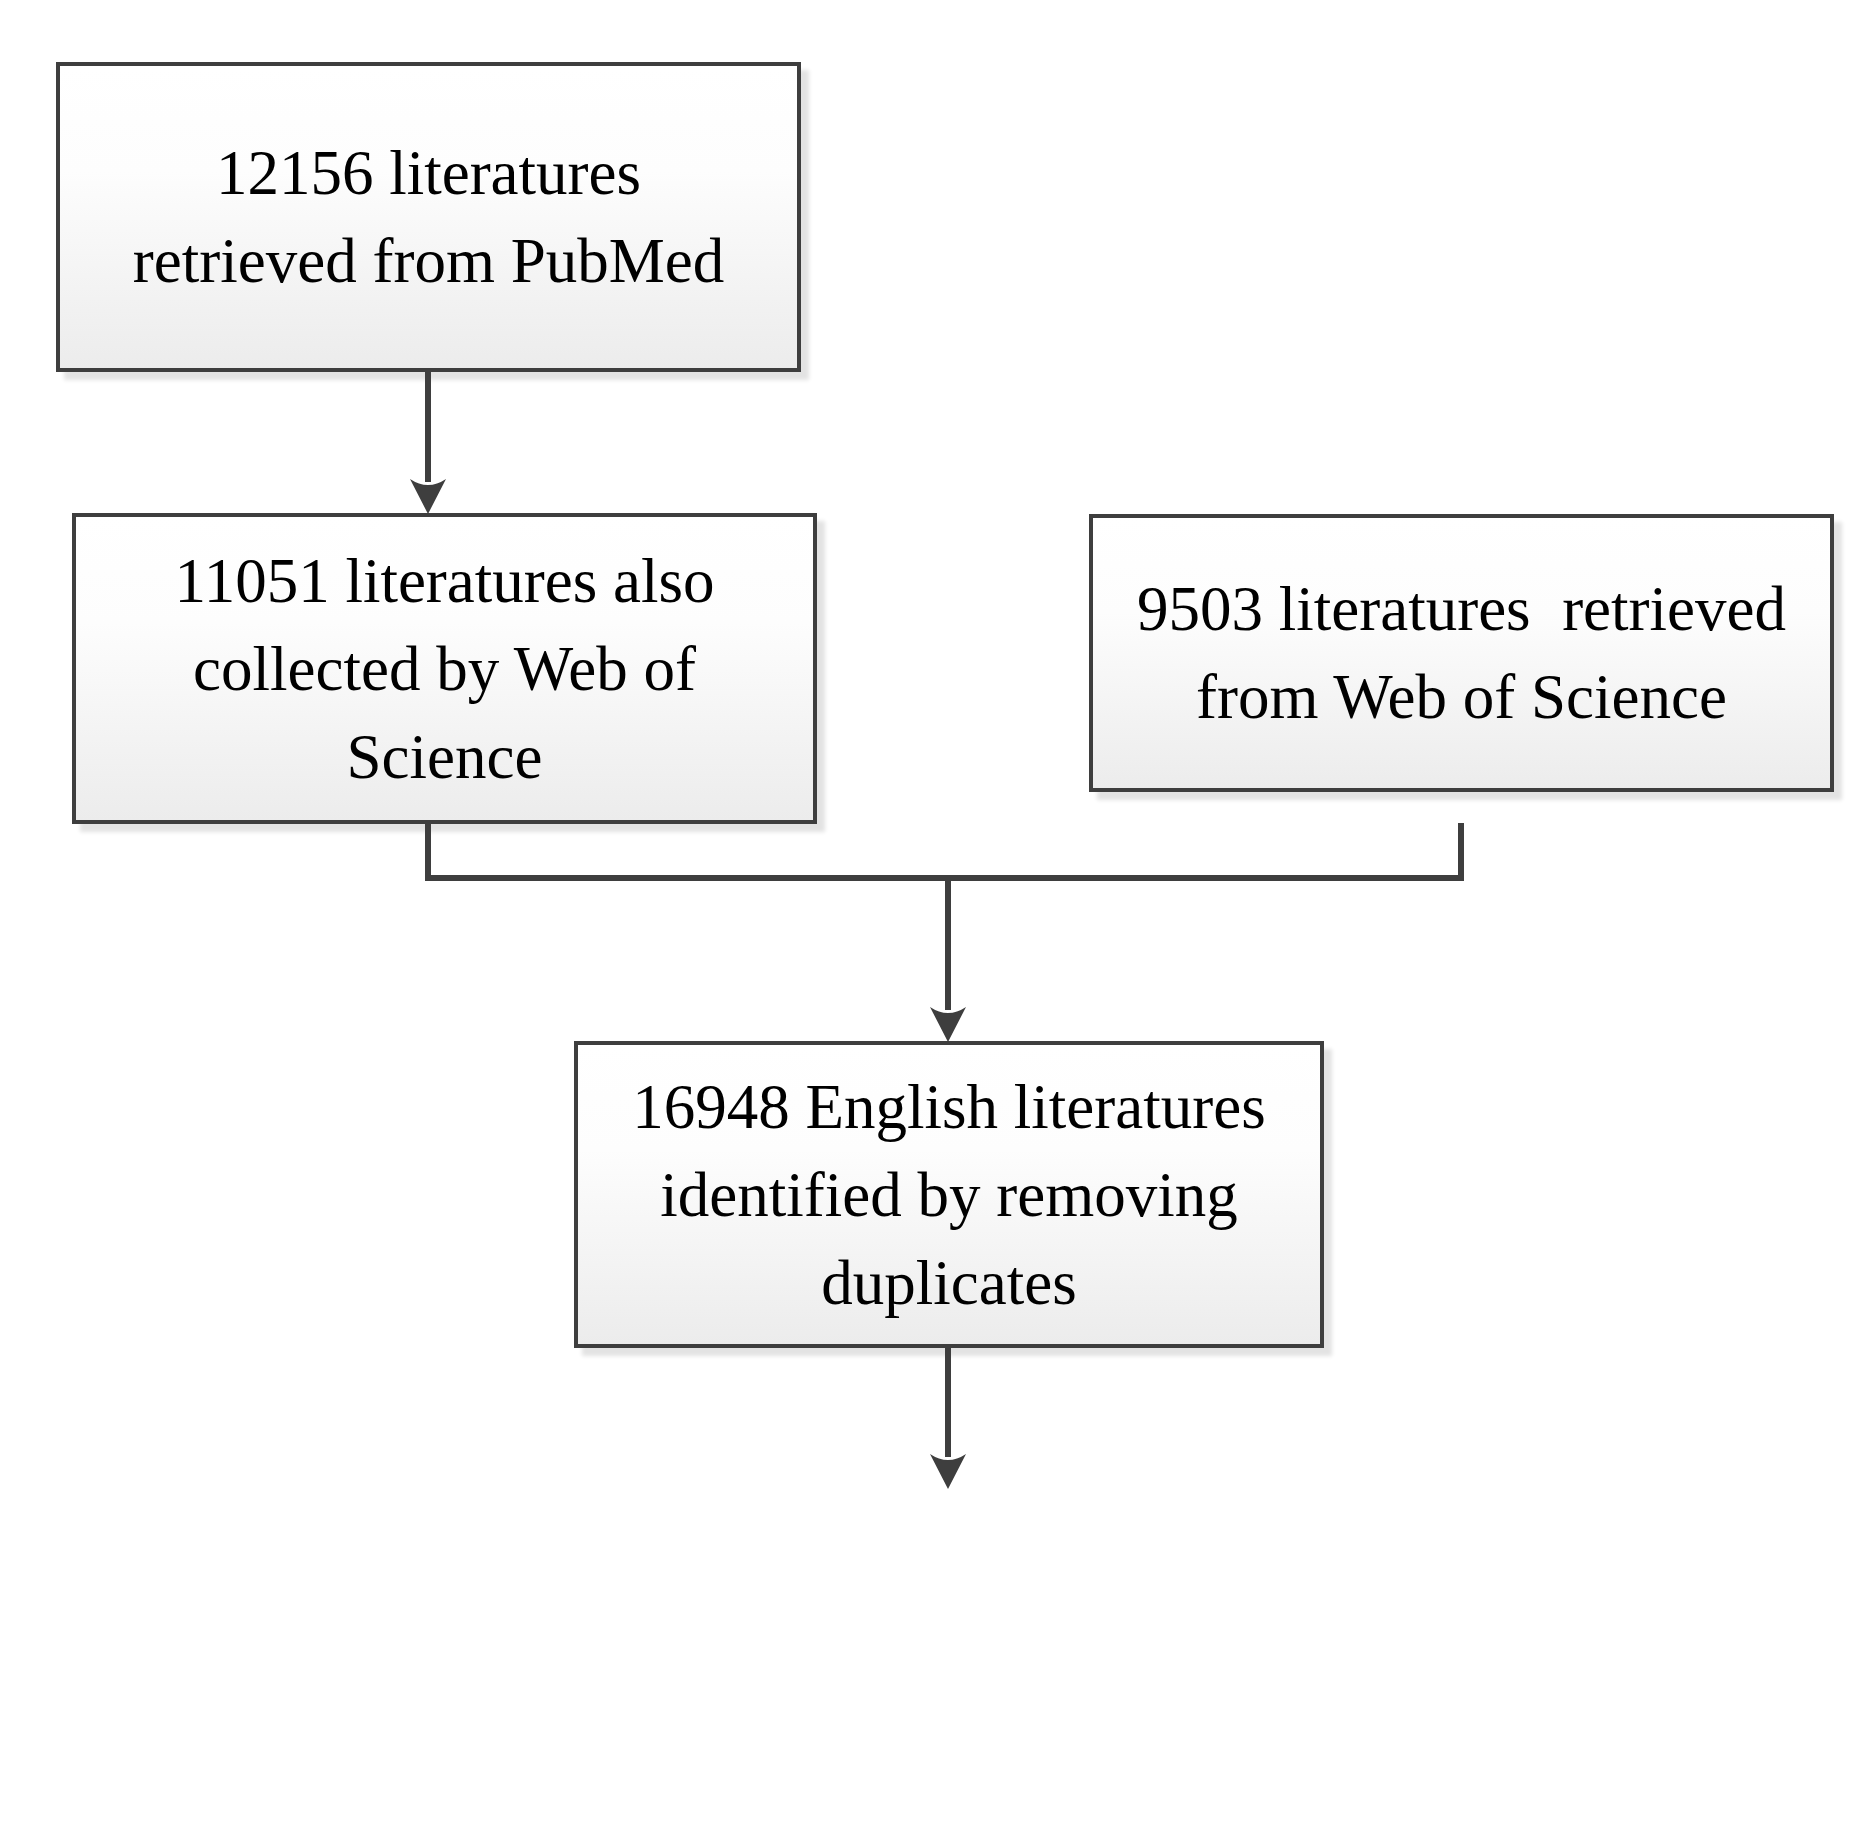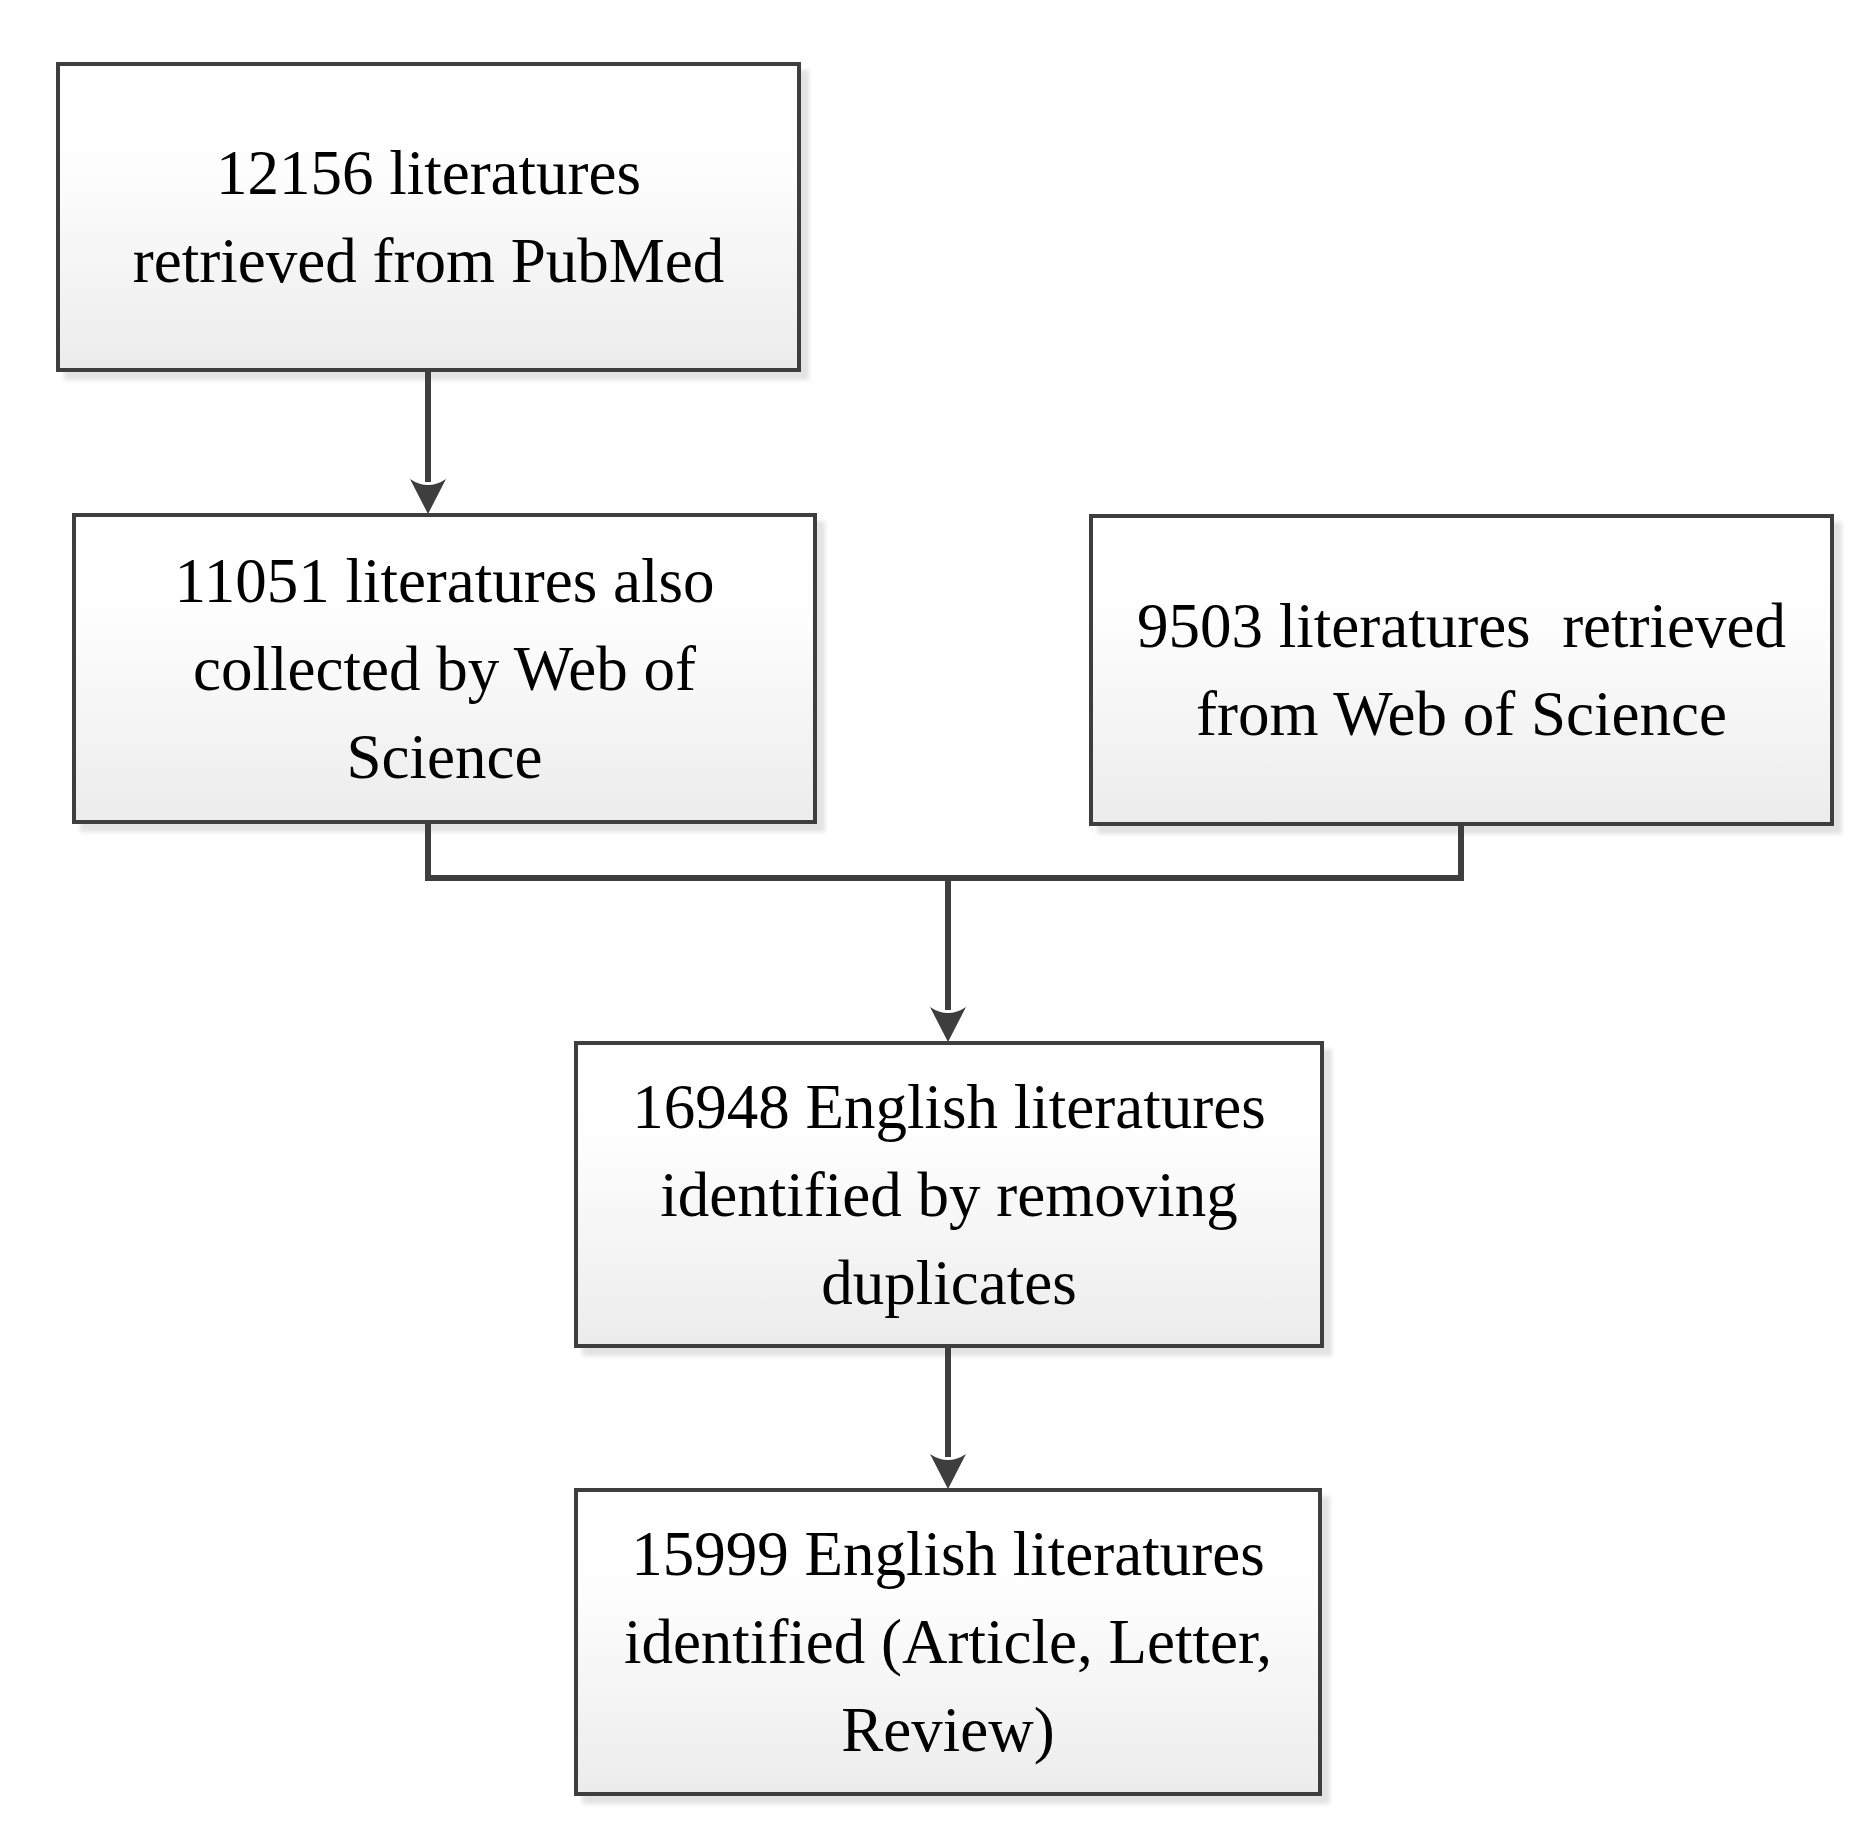--- a/index.html
+++ b/index.html
@@ -28,21 +28,21 @@
   }
   .flow-box .box-text {
     white-space: pre-wrap;
     font-size: 63px;
     line-height: 88px;
     color: #000000;
     letter-spacing: 0px;
   }
   .box-pubmed    { left: 56px;   top: 62px;   width: 745px; height: 310px; }
   .box-overlap   { left: 56px;   top: 513px;  width: 745px; height: 311px; margin-left: 16px; }
-  .box-wos       { left: 1089px; top: 514px;  width: 745px; height: 312px; }
+  .box-wos       { left: 1089px; top: 514px;  width: 745px; height: 278px; }
   .box-dedup     { left: 574px;  top: 1041px; width: 750px; height: 307px; }
   .box-final     { left: 574px;  top: 1488px; width: 748px; height: 308px; }
 
   .connector {
     position: absolute;
     background: #3e3e3e;
   }
   .conn-v { width: 6px; }
   .conn-h { height: 6px; }
 
@@ -82,25 +82,20 @@
     <div class="box-text">9503 literatures  retrieved
 from Web of Science</div>
   </div>
 
   <div class="flow-box box-dedup">
     <div class="box-text">16948 English literatures
 identified by removing
 duplicates</div>
   </div>
 
-  <div class="flow-box box-final">
-    <div class="box-text">15999 English literatures
-identified (Article, Letter,
-Review)</div>
-  </div>
 
   <div class="connector conn-v conn-arrow1"></div>
   <svg class="arrowhead head-1" viewBox="0 0 36 36">
     <path d="M0 1 Q18 13 36 1 L18 36 Z" fill="#3e3e3e"></path>
   </svg>
 
   <div class="connector conn-v conn-stub-l"></div>
   <div class="connector conn-v conn-stub-r"></div>
   <div class="connector conn-h conn-merge"></div>
 

